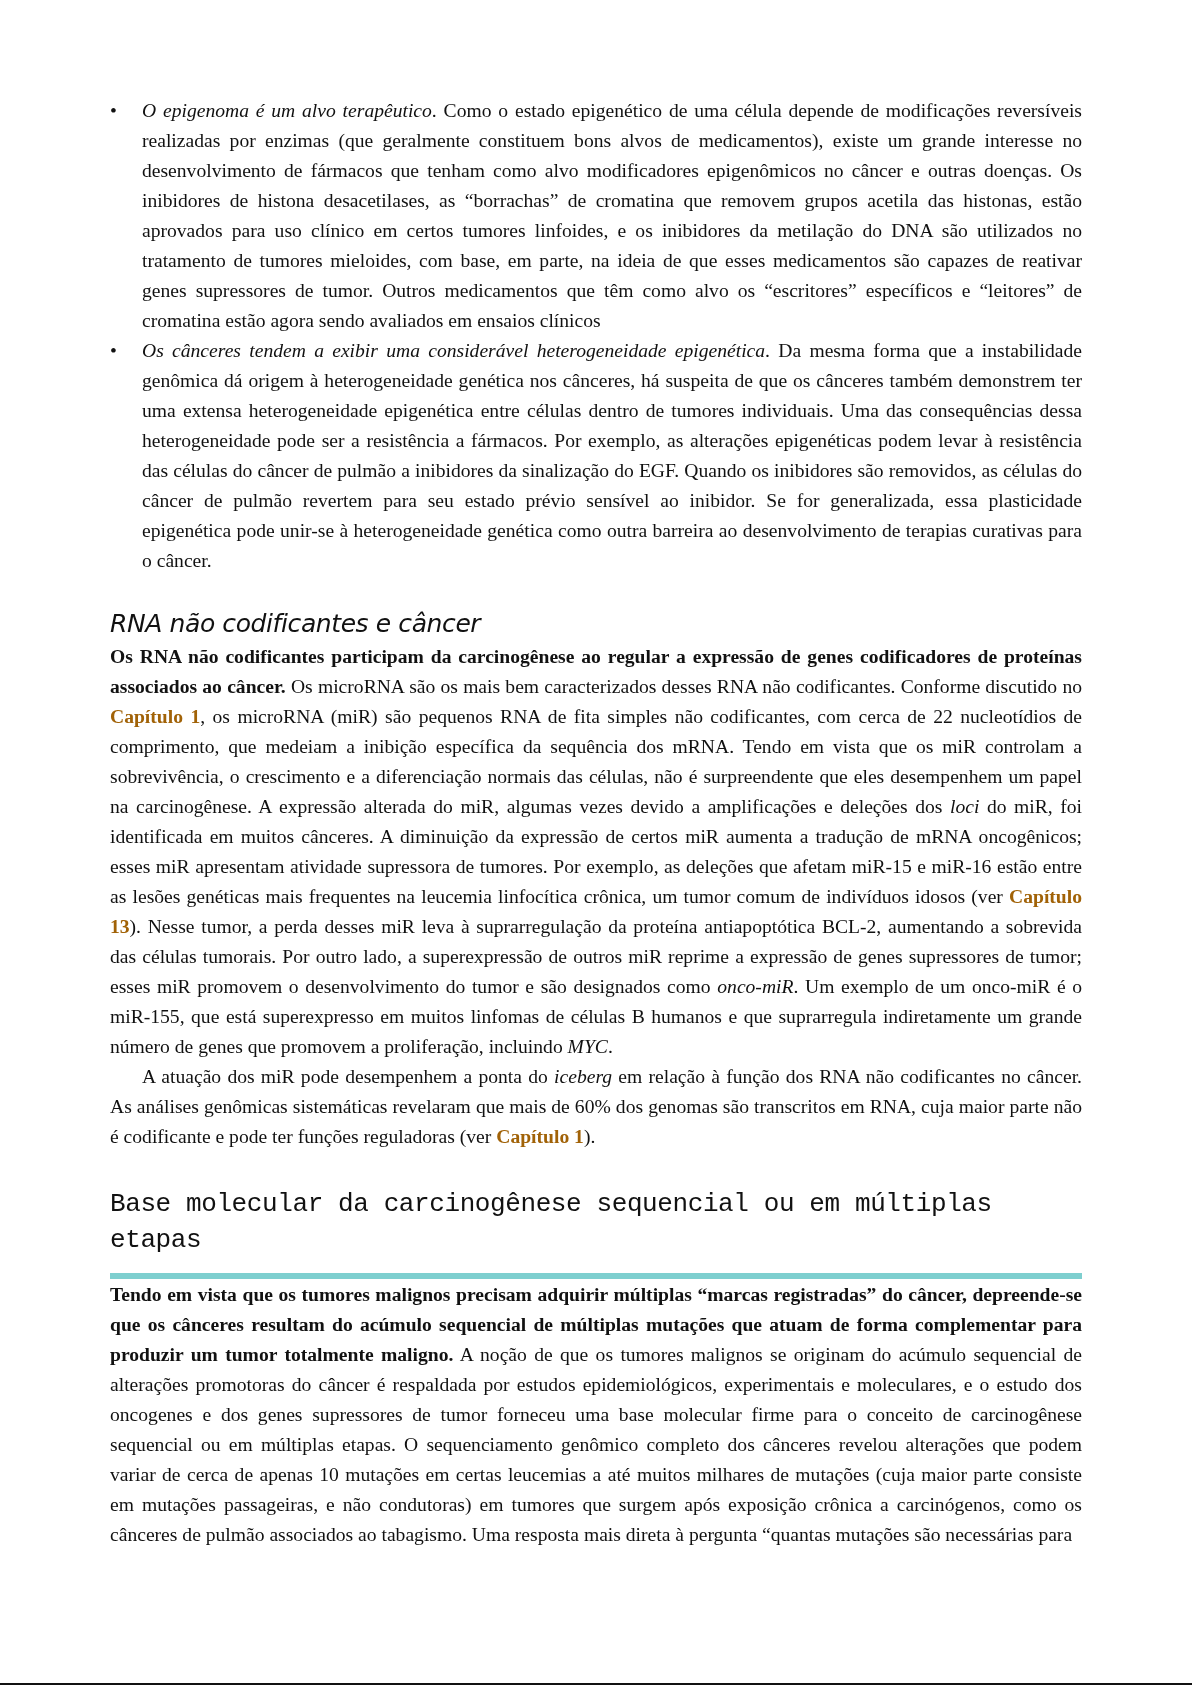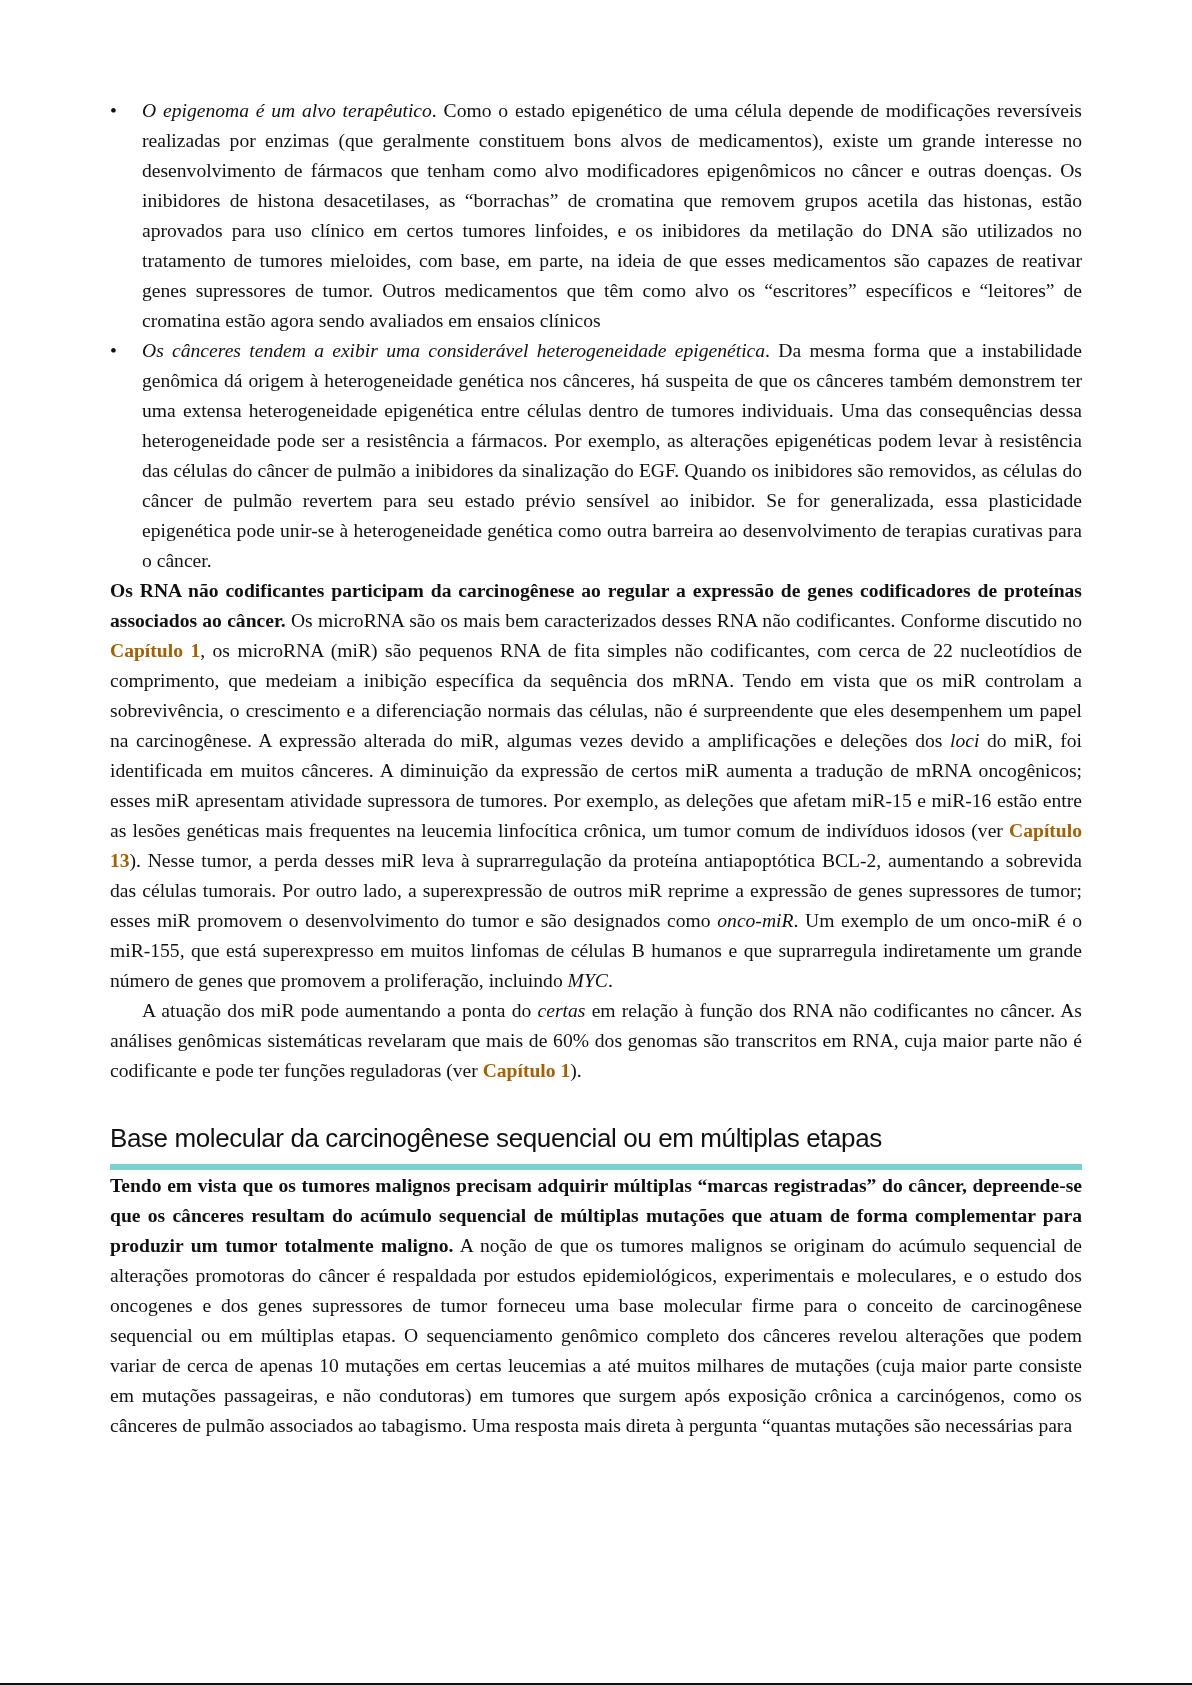--- a/index.html
+++ b/index.html
@@ -14,23 +14,23 @@
   ul.bullets li .bullet { position: absolute; left: 0; top: 0; width: 12px; }
   em { font-style: italic; }
   strong { font-weight: bold; }
   a.xref { color: #a16207; font-weight: bold; text-decoration: none; }
   h2.sec-italic {
     font-family: "DejaVu Sans", sans-serif; font-style: italic; font-weight: normal;
     font-size: 25px; margin: 32px 0 2px 0; line-height: 32px; color: #111;
     letter-spacing: -0.4px;
   }
   h2.sec-main {
-    font-family: Liberation Sans, sans-serif; font-weight: normal; font-size: 26px;
+    font-family: Liberation Mono, monospace; font-weight: normal; font-size: 26px;
     margin: 34px 0 0 0; line-height: 36px; color: #111; letter-spacing: -0.4px;
-    padding-bottom: 8px; border-bottom: 6px solid #7ecfcf;
+    padding-bottom: 15px; border-bottom: 6px solid #7ecfcf;
   }
   .main-body { margin-top: 1px; }
   .indent { text-indent: 32px; }
   .bottom-rule { position: absolute; left: 0; right: 0; bottom: 0; height: 2px; background: #111; }
 </style>
 </head>
 <body>
 
 <div class="page">
 
@@ -38,21 +38,22 @@
     <li>
       <span class="bullet">•</span>
       <em>O epigenoma é um alvo terapêutico</em><span>. Como o estado epigenético de uma célula depende de modificações reversíveis realizadas por enzimas (que geralmente constituem bons alvos de medicamentos), existe um grande interesse no desenvolvimento de fármacos que tenham como alvo modificadores epigenômicos no câncer e outras doenças. Os inibidores de histona desacetilases, as “borrachas” de cromatina que removem grupos acetila das histonas, estão aprovados para uso clínico em certos tumores linfoides, e os inibidores da metilação do DNA são utilizados no tratamento de tumores mieloides, com base, em parte, na ideia de que esses medicamentos são capazes de reativar genes supressores de tumor. Outros medicamentos que têm como alvo os “escritores” específicos e “leitores” de cromatina estão agora sendo avaliados em ensaios clínicos</span>
     </li>
     <li>
       <span class="bullet">•</span>
       <em>Os cânceres tendem a exibir uma considerável heterogeneidade epigenética</em><span>. Da mesma forma que a instabilidade genômica dá origem à heterogeneidade genética nos cânceres, há suspeita de que os cânceres também demonstrem ter uma extensa heterogeneidade epigenética entre células dentro de tumores individuais. Uma das consequências dessa heterogeneidade pode ser a resistência a fármacos. Por exemplo, as alterações epigenéticas podem levar à resistência das células do câncer de pulmão a inibidores da sinalização do EGF. Quando os inibidores são removidos, as células do câncer de pulmão revertem para seu estado prévio sensível ao inibidor. Se for generalizada, essa plasticidade epigenética pode unir-se à heterogeneidade genética como outra barreira ao desenvolvimento de terapias curativas para o câncer.</span>
     </li>
   </ul>
 
+  <h2 class="sec-italic">RNA não codificantes e câncer</h2>
   <p><strong>Os RNA não codificantes participam da carcinogênese ao regular a expressão de genes codificadores de proteínas associados ao câncer.</strong><span> Os microRNA são os mais bem caracterizados desses RNA não codificantes. Conforme discutido no </span><a class="xref" href="#">Capítulo 1</a><span>, os microRNA (miR) são pequenos RNA de fita simples não codificantes, com cerca de 22 nucleotídios de comprimento, que medeiam a inibição específica da sequência dos mRNA. Tendo em vista que os miR controlam a sobrevivência, o crescimento e a diferenciação normais das células, não é surpreendente que eles desempenhem um papel na carcinogênese. A expressão alterada do miR, algumas vezes devido a amplificações e deleções dos </span><em>loci</em><span> do miR, foi identificada em muitos cânceres. A diminuição da expressão de certos miR aumenta a tradução de mRNA oncogênicos; esses miR apresentam atividade supressora de tumores. Por exemplo, as deleções que afetam miR-15 e miR-16 estão entre as lesões genéticas mais frequentes na leucemia linfocítica crônica, um tumor comum de indivíduos idosos (ver </span><a class="xref" href="#">Capítulo 13</a><span>). Nesse tumor, a perda desses miR leva à suprarregulação da proteína antiapoptótica BCL-2, aumentando a sobrevida das células tumorais. Por outro lado, a superexpressão de outros miR reprime a expressão de genes supressores de tumor; esses miR promovem o desenvolvimento do tumor e são designados como </span><em>onco-miR</em><span>. Um exemplo de um onco-miR é o miR-155, que está superexpresso em muitos linfomas de células B humanos e que suprarregula indiretamente um grande número de genes que promovem a proliferação, incluindo </span><em>MYC</em><span>.</span></p>
-  <p class="indent"><span>A atuação dos miR pode aumentando a ponta do </span><em>certas</em><span> em relação à função dos RNA não codificantes no câncer. As análises genômicas sistemáticas revelaram que mais de 60% dos genomas são transcritos em RNA, cuja maior parte não é codificante e pode ter funções reguladoras (ver </span><a class="xref" href="#">Capítulo 1</a><span>).</span></p>
+  <p class="indent"><span>A atuação dos miR pode desempenhem a ponta do </span><em>iceberg</em><span> em relação à função dos RNA não codificantes no câncer. As análises genômicas sistemáticas revelaram que mais de 60% dos genomas são transcritos em RNA, cuja maior parte não é codificante e pode ter funções reguladoras (ver </span><a class="xref" href="#">Capítulo 1</a><span>).</span></p>
 
   <h2 class="sec-main">Base molecular da carcinogênese sequencial ou em múltiplas etapas</h2>
   <p class="main-body"><strong>Tendo em vista que os tumores malignos precisam adquirir múltiplas “marcas registradas” do câncer, depreende-se que os cânceres resultam do acúmulo sequencial de múltiplas mutações que atuam de forma complementar para produzir um tumor totalmente maligno.</strong><span> A noção de que os tumores malignos se originam do acúmulo sequencial de alterações promotoras do câncer é respaldada por estudos epidemiológicos, experimentais e moleculares, e o estudo dos oncogenes e dos genes supressores de tumor forneceu uma base molecular firme para o conceito de carcinogênese sequencial ou em múltiplas etapas. O sequenciamento genômico completo dos cânceres revelou alterações que podem variar de cerca de apenas 10 mutações em certas leucemias a até muitos milhares de mutações (cuja maior parte consiste em mutações passageiras, e não condutoras) em tumores que surgem após exposição crônica a carcinógenos, como os cânceres de pulmão associados ao tabagismo. Uma resposta mais direta à pergunta “quantas mutações são necessárias para</span></p>
 
 </div>
 
 <div class="bottom-rule"></div>
 
 </body></html>

